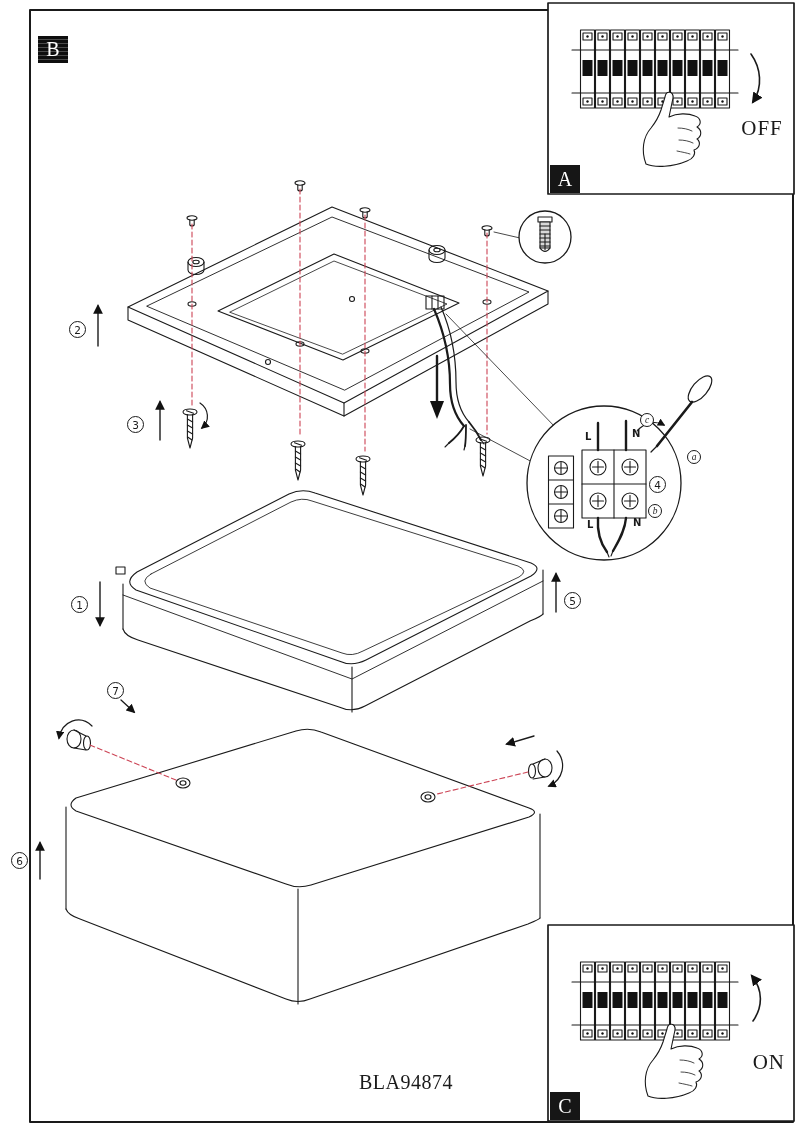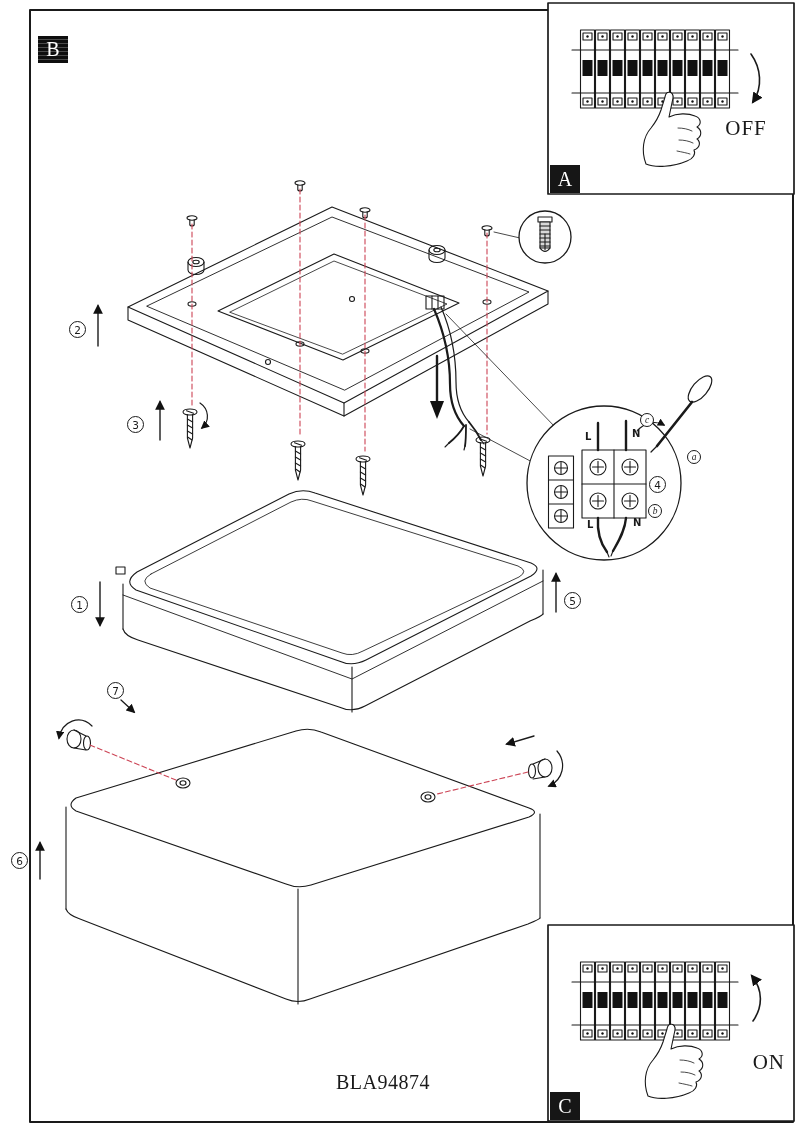--- a/index.html
+++ b/index.html
@@ -270,24 +270,24 @@
       <use href="#breaker-row" transform="translate(580,962)"></use>
       <use href="#hand" transform="translate(2,932)"></use>
       <path d="M753,1021 C763,1007 763,990 752,976" stroke-width="1.6" marker-end="url(#ah)"></path>
     </g>
   </svg>
 
   <span class="pb box-label striped" style="left:38px;top:36px;width:30px;height:27px">B</span>
   <span class="pb box-label" style="left:550px;top:165px;width:30px;height:28px">A</span>
   <span class="pb box-label" style="left:550px;top:1092px;width:30px;height:28px">C</span>
 
-  <span class="pb caption" style="left:717px;top:116px;width:58px;text-align:center">OFF</span>
+  <span class="pb caption" style="left:733px;top:116px;width:58px;text-align:center">OFF</span>
   <span class="pb caption" style="left:741px;top:1050px;width:44px;text-align:right">ON</span>
 
-  <span class="pb model" style="left:336px;top:1071px;width:140px;">BLA94874</span>
+  <span class="pb model" style="left:336px;top:1071px;width:140px;text-align:center">BLA94874</span>
 
   <span class="pb step-badge" style="left:71px;top:596px">1</span>
   <span class="pb step-badge" style="left:69px;top:321px">2</span>
   <span class="pb step-badge" style="left:127px;top:416px">3</span>
   <span class="pb step-badge" style="left:649px;top:476px">4</span>
   <span class="pb step-badge" style="left:564px;top:592px">5</span>
   <span class="pb step-badge" style="left:11px;top:852px">6</span>
   <span class="pb step-badge" style="left:107px;top:682px">7</span>
 
   <span class="pb note-badge" style="left:687px;top:450px">a</span>

